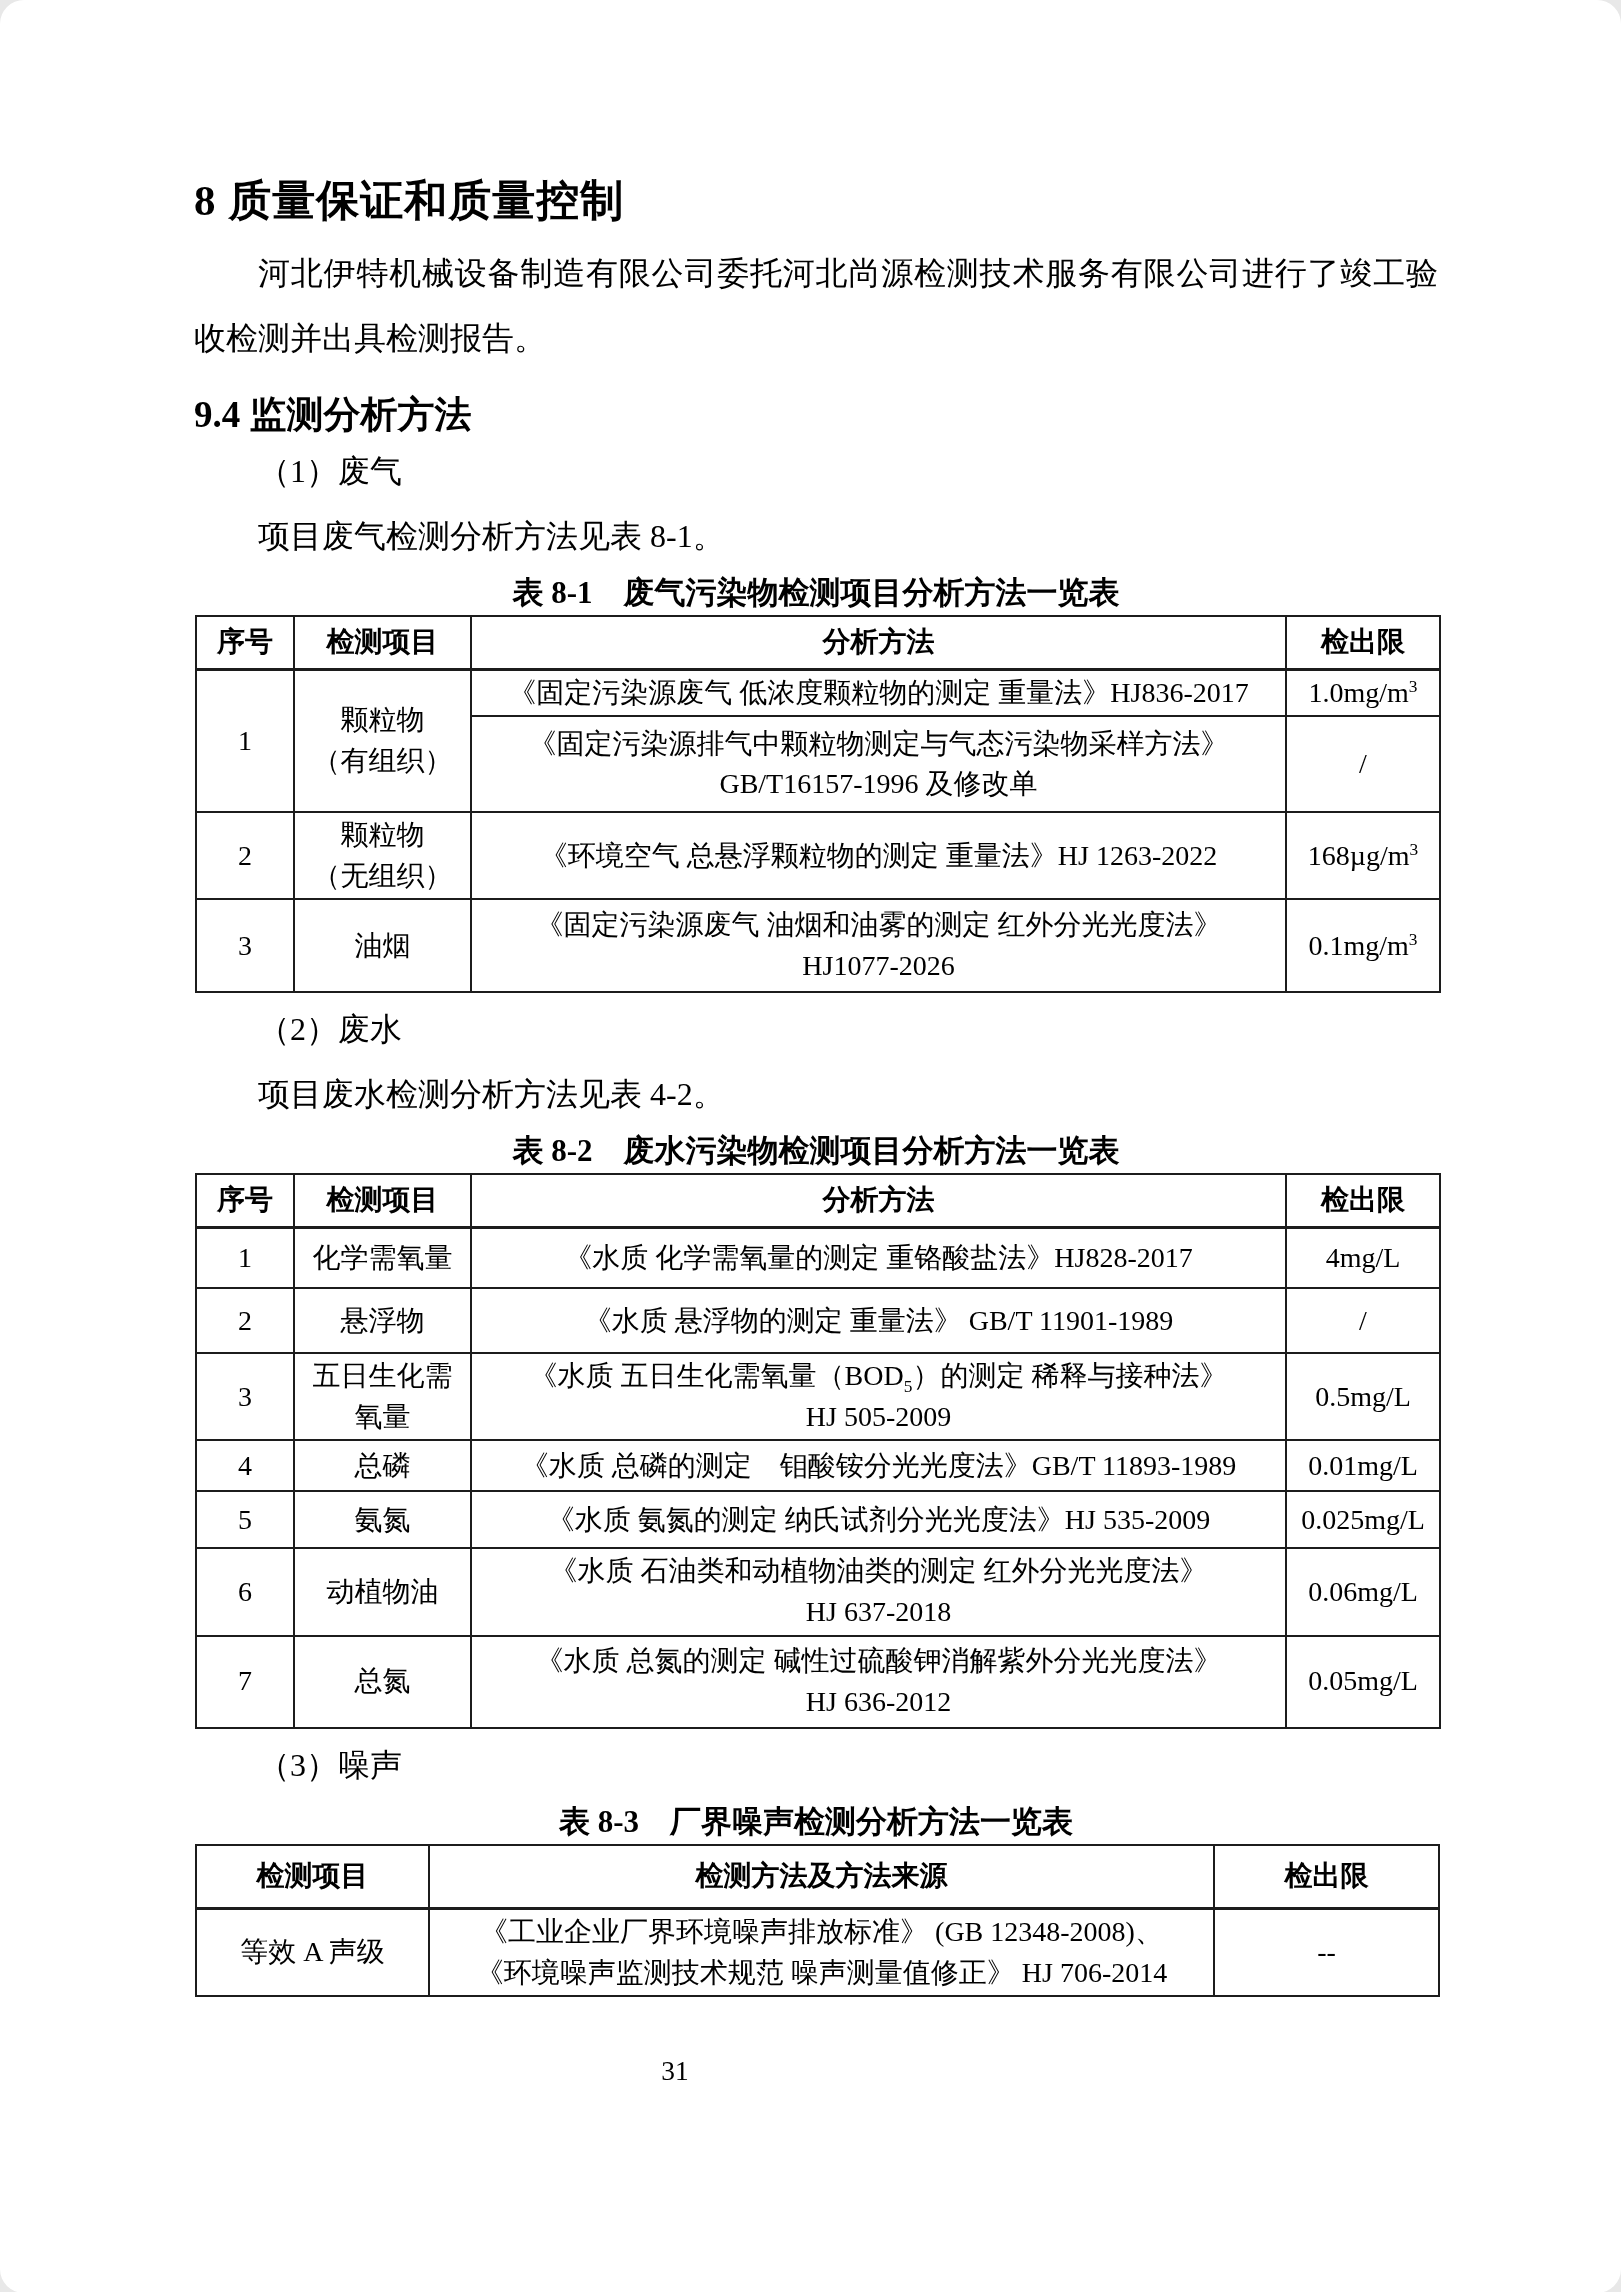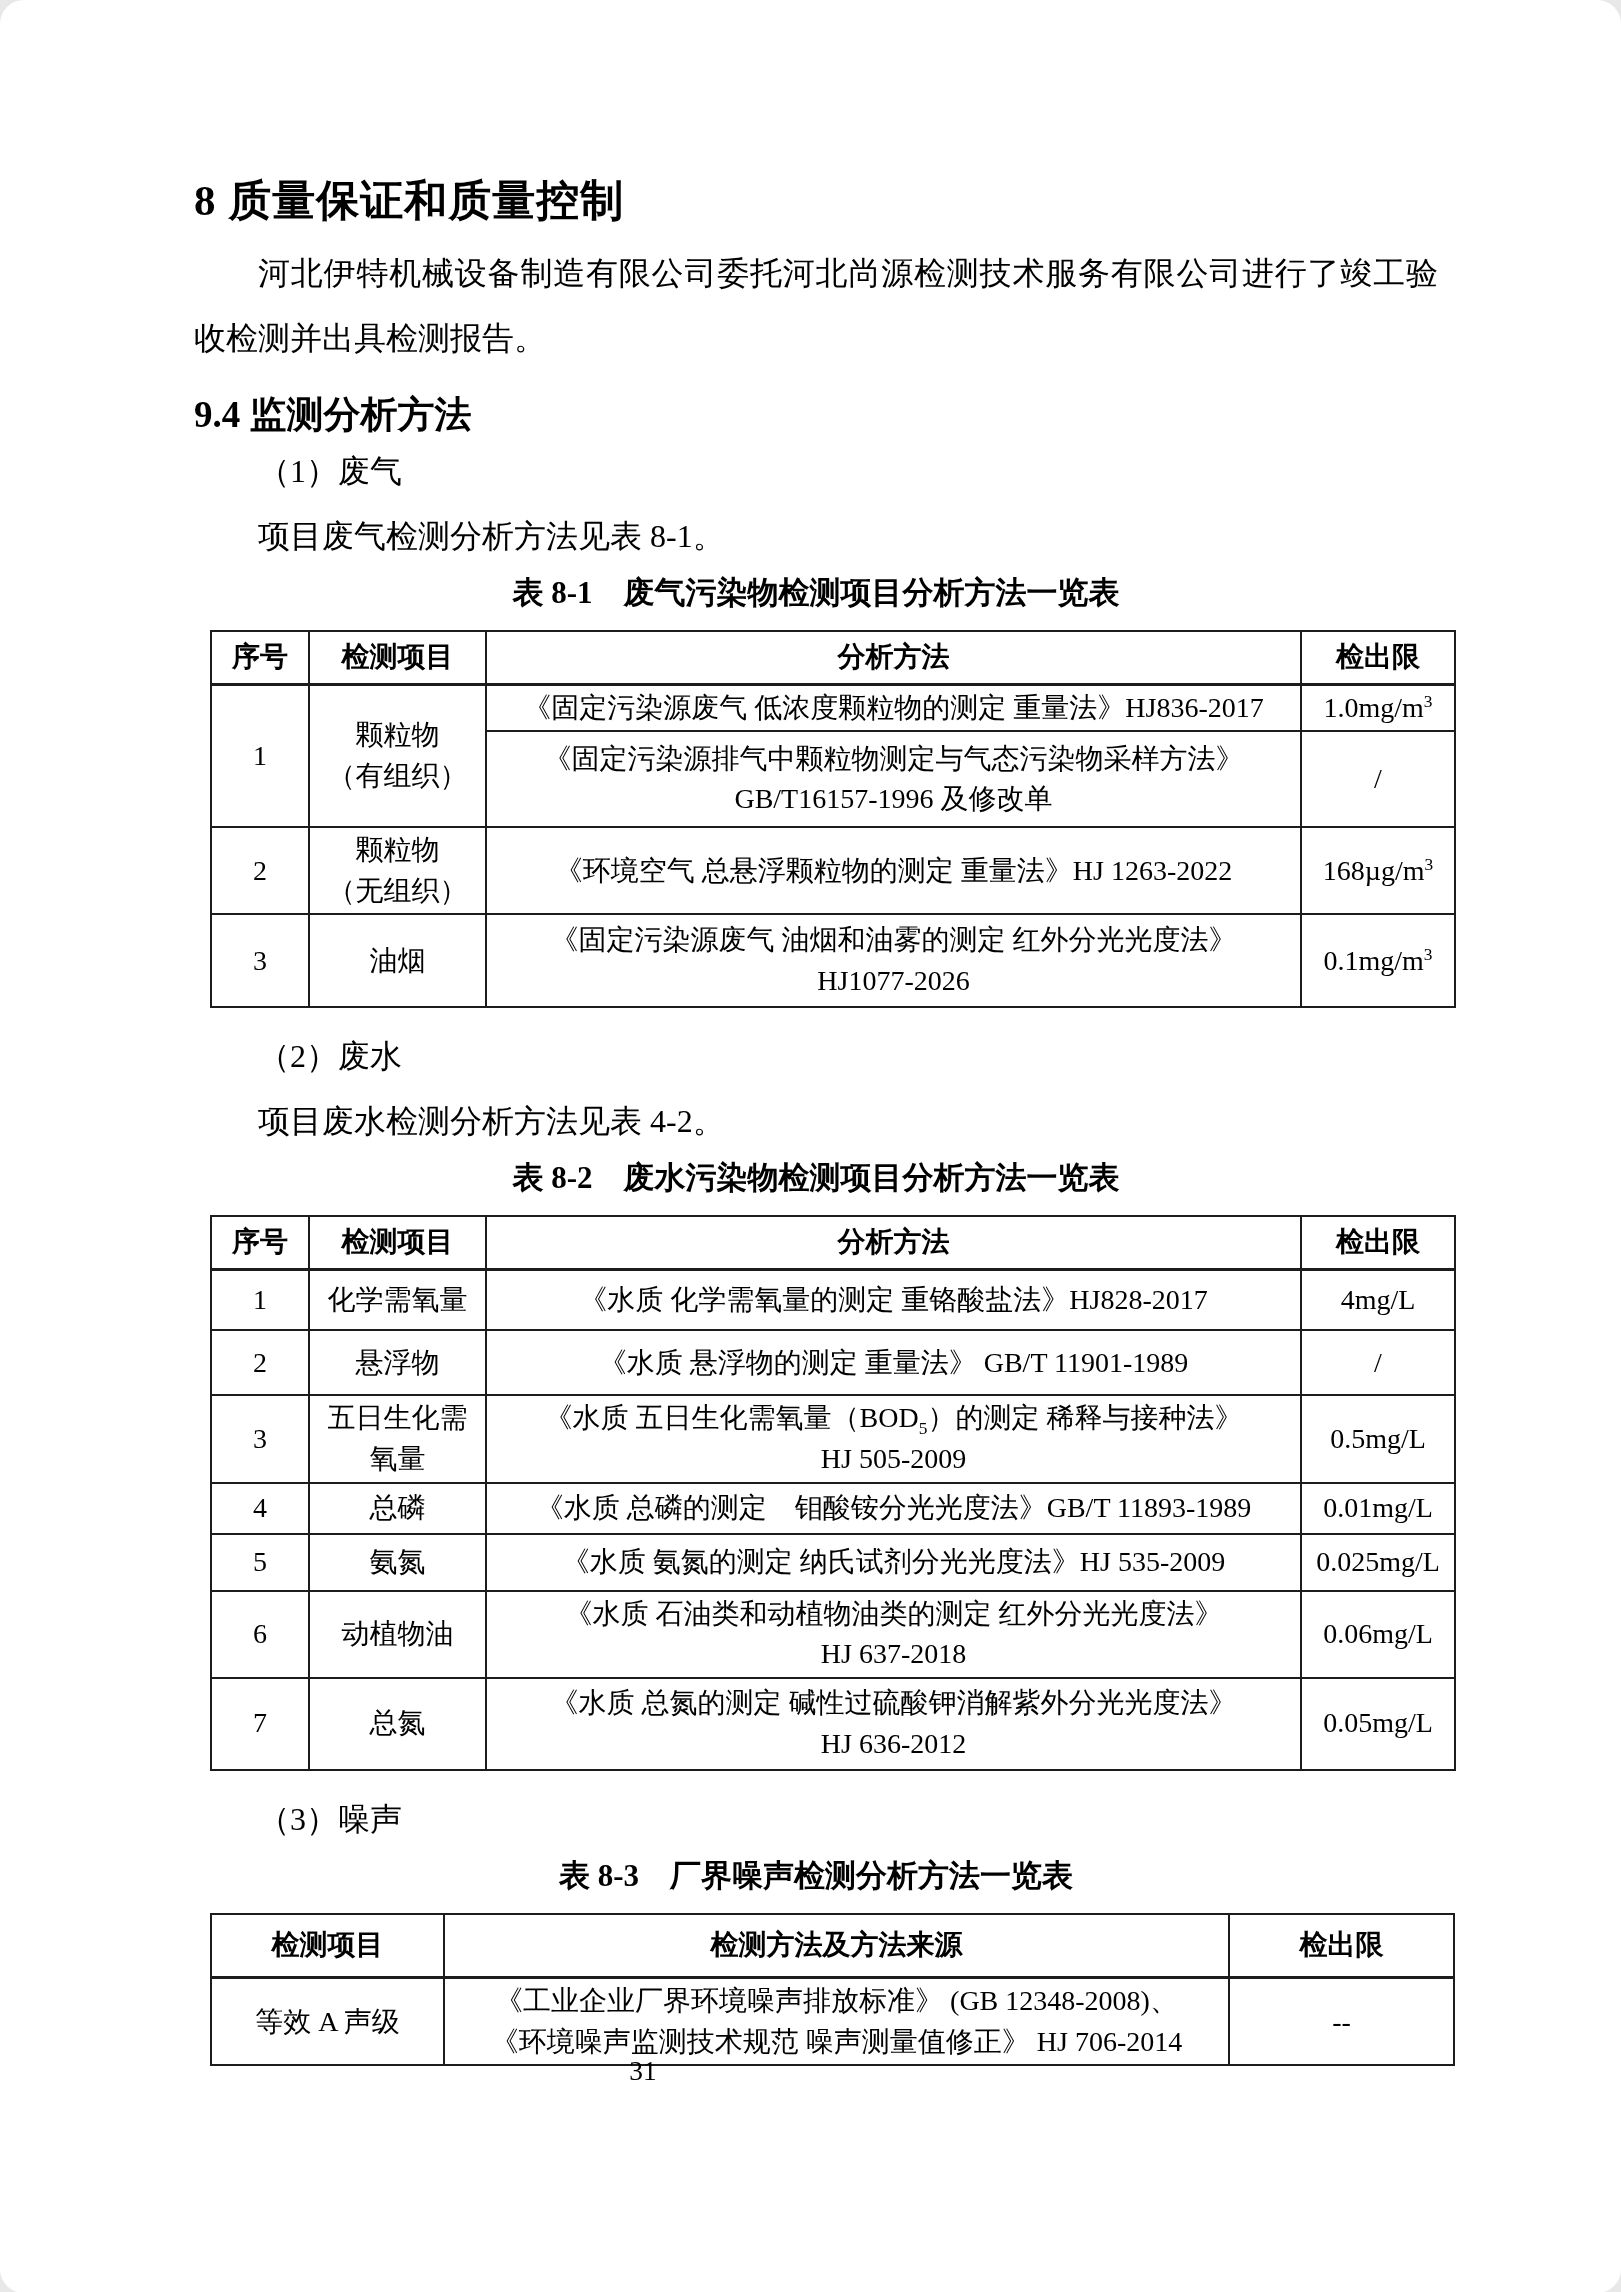--- a/index.html
+++ b/index.html
@@ -32,21 +32,21 @@
   }
   .subline{
     font-size:32px;line-height:65px;text-indent:2em;margin:0;
   }
   .tbl-title{
     font-size:31px;font-weight:bold;text-align:center;
     line-height:43px;margin:2px 0 0 0;
   }
   table.grid{
     border-collapse:collapse;table-layout:fixed;
-    width:1244px;margin:16px;
+    width:1244px;margin:1px;
   }
   table.grid th,table.grid td{
     border:2px solid #1c1c1c;
     text-align:center;vertical-align:middle;
     padding:2px 7.8px;
     font-size:28px;line-height:1.45;
     overflow:hidden;
   }
   table.grid th{
     font-weight:bold;border-bottom-width:3.9px;
@@ -55,21 +55,21 @@
   sup.sp{font-size:0.62em;vertical-align:super;line-height:0;}
   sub.sb{font-size:0.62em;vertical-align:sub;line-height:0;}
   tr.h54{height:53px} tr.h46{height:45px} tr.h98{height:96px}
   tr.h78{height:76px} tr.h95{height:93px} tr.h62{height:61px}
   tr.h66{height:65px} tr.h52{height:51px} tr.h58{height:57px}
   tr.h72{height:71px} tr.h94{height:92px} tr.h65{height:64px}
   tr.h88{height:86px}
   .mt4{margin-top:3.9px;}
   .page-number{
     position:absolute;top:2056px;left:0;width:1286px;
-    text-align:center;font-size:27.4px;
+    text-align:center;font-size:27.4px;padding-left:32px;
   }
 </style>
 </head>
 <body>
 
 <div class="page">
   <div class="content">
 
     <h1 class="chapter">8 质量保证和质量控制</h1>
 

